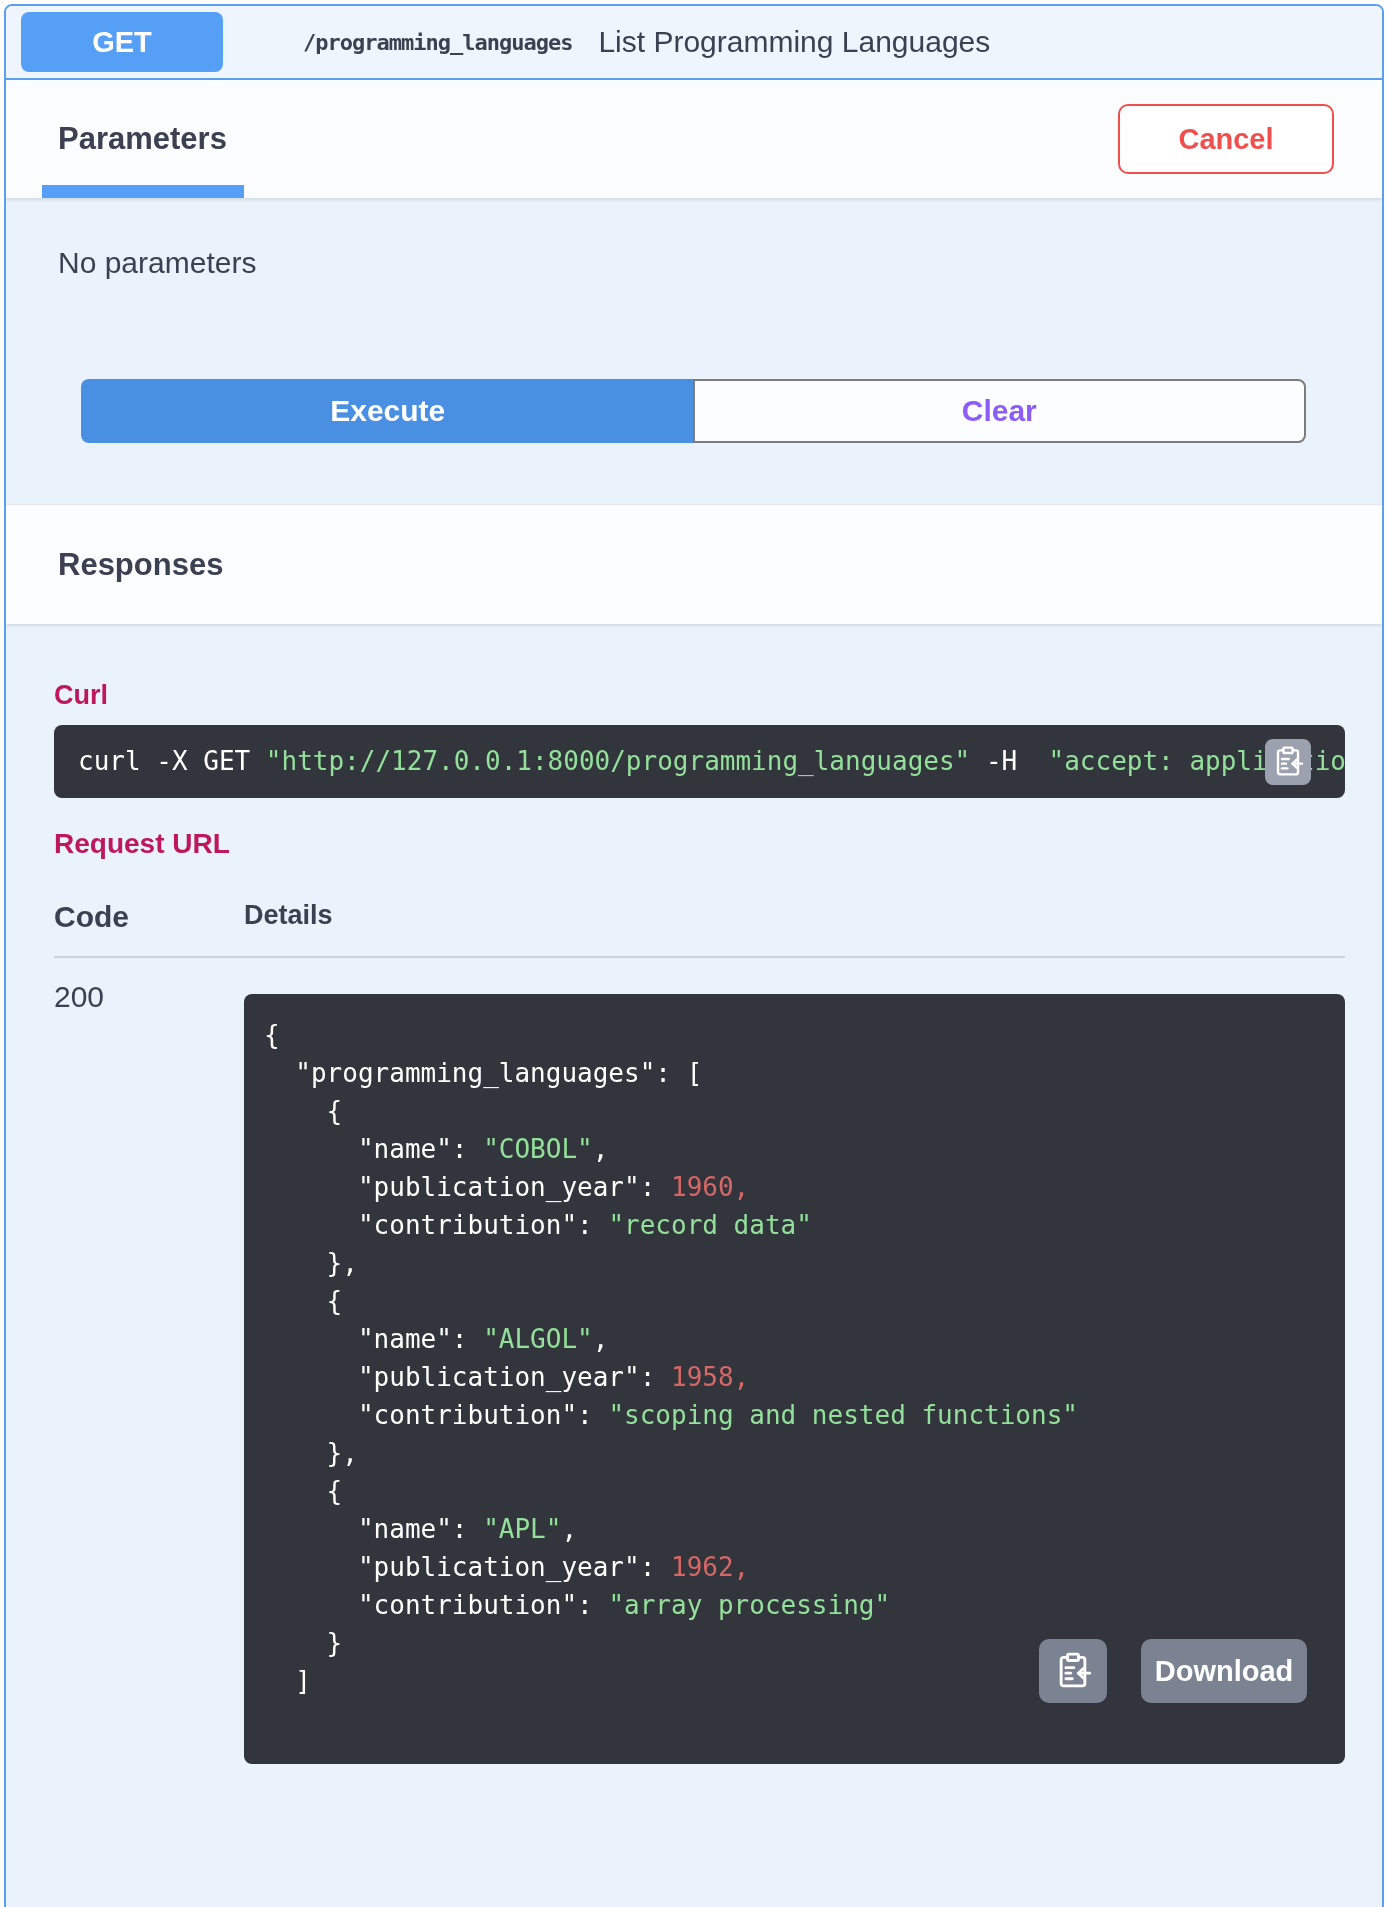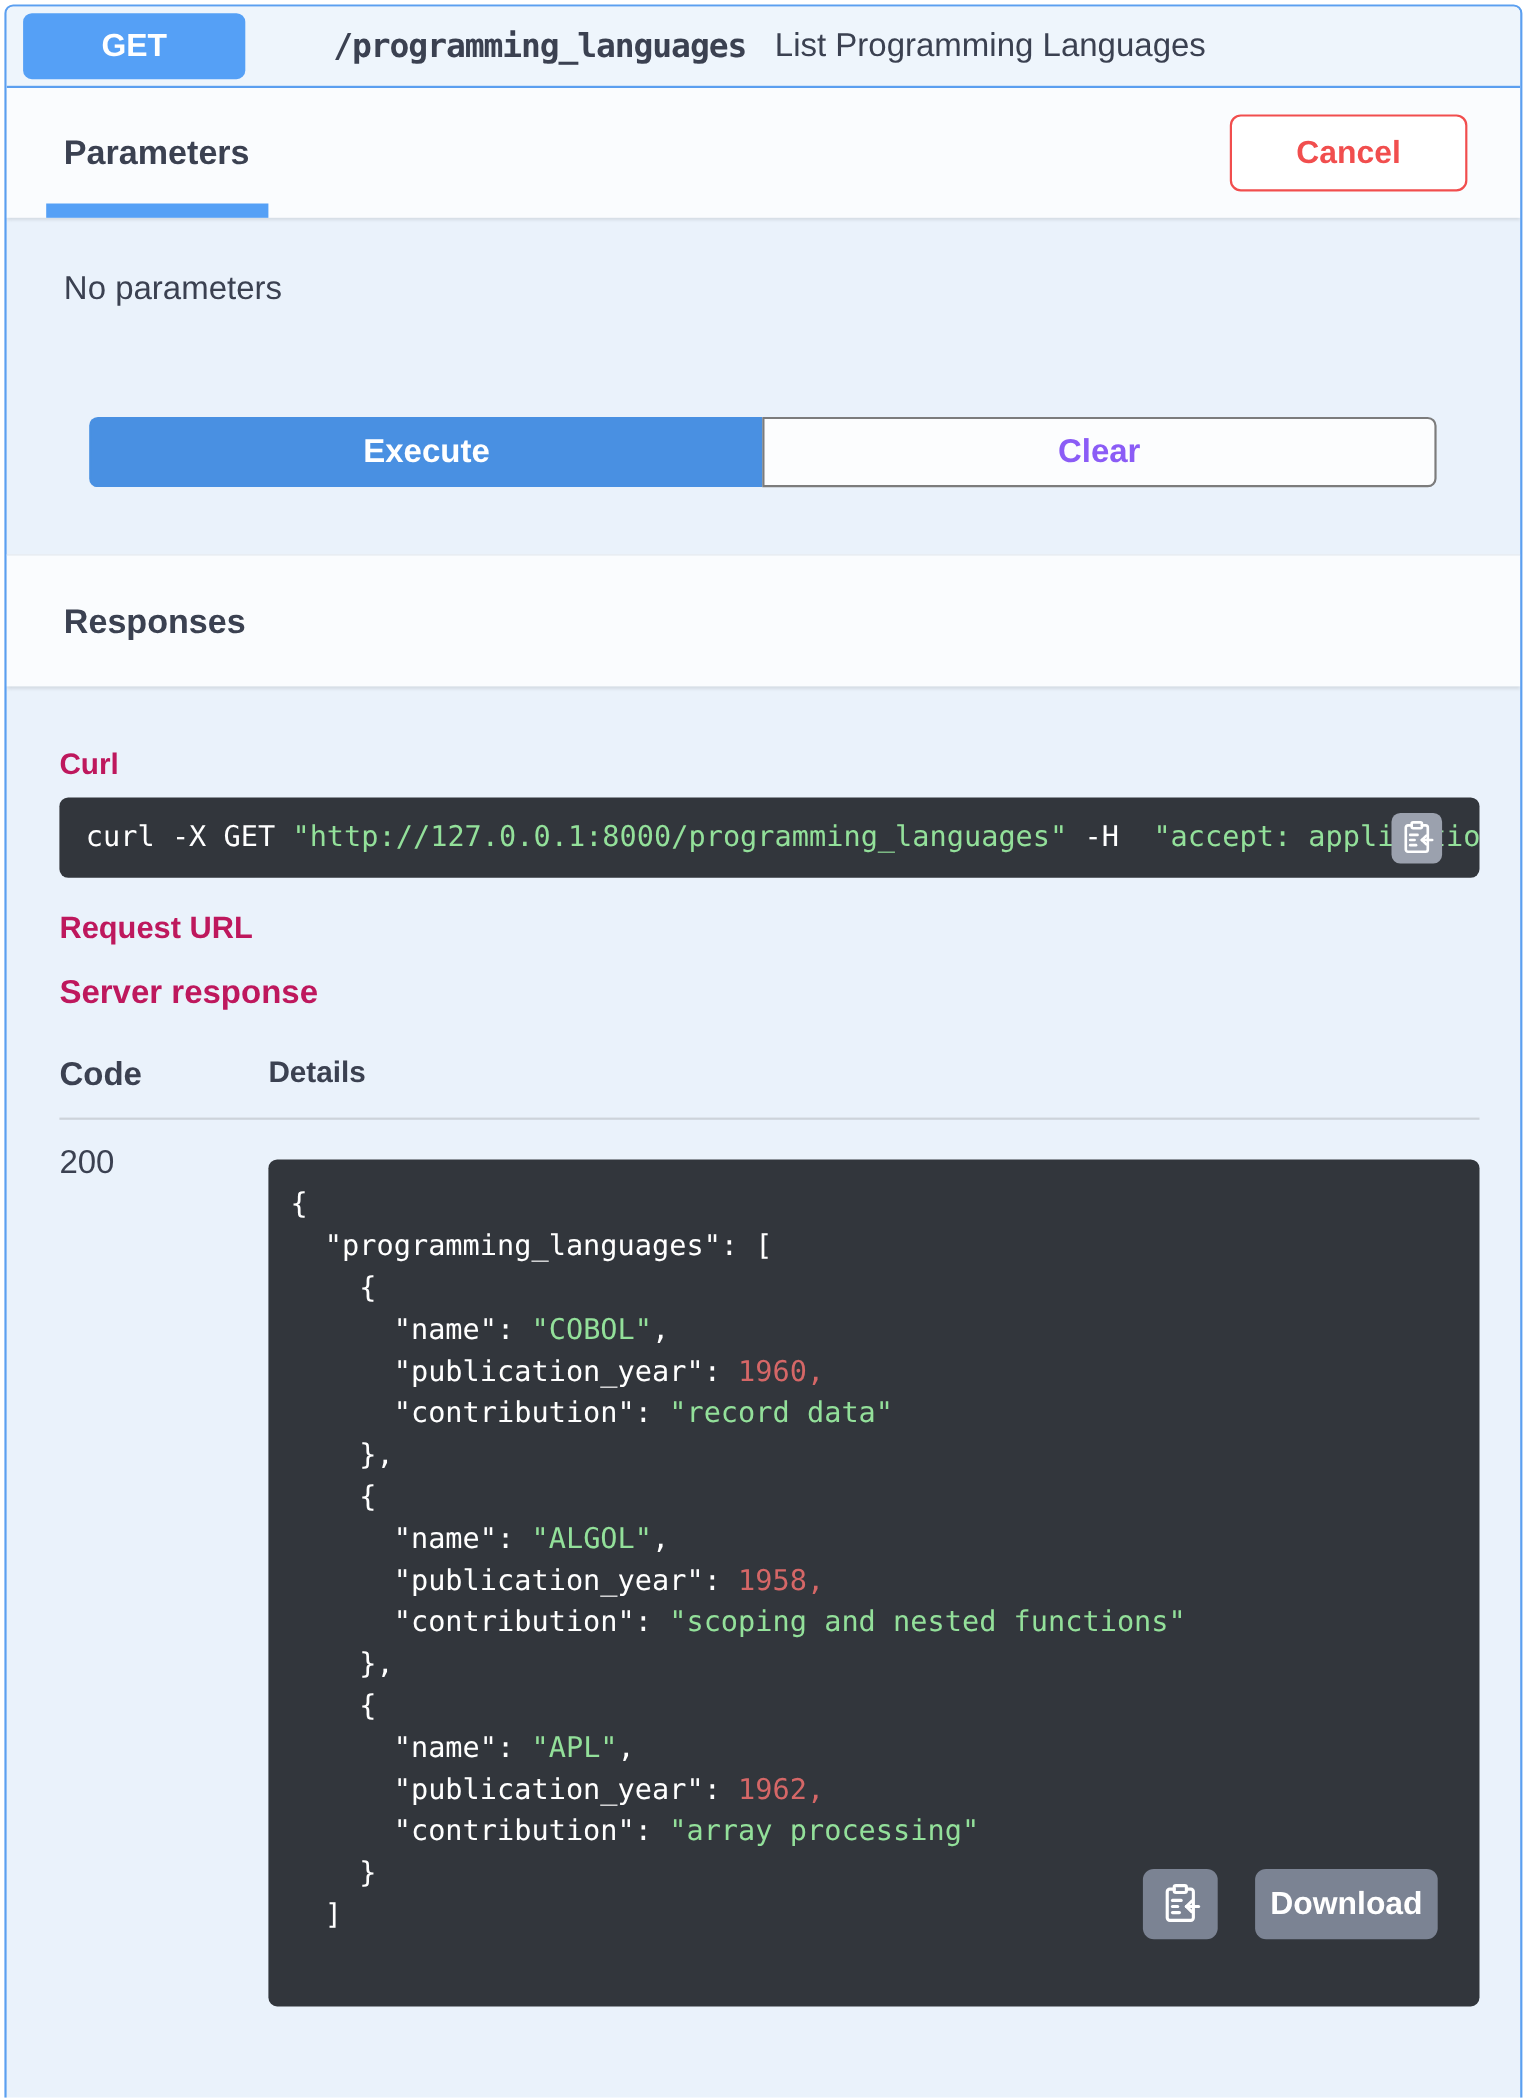--- a/index.html
+++ b/index.html
@@ -17,21 +17,21 @@
     display:flex; align-items:center; height:74px; padding:0 10px 0 15px;
     background:#eef5fc; border-bottom:2px solid #5b9ff0; cursor:pointer;
   }
   .method-badge {
     width:202px; height:60px; border-radius:8px; background:#55a0f6;
     color:#fff; font-weight:bold; font-size:29px;
     display:flex; align-items:center; justify-content:center;
   }
   .path {
     margin-left:80px; font-family:"DejaVu Sans Mono", monospace;
-    font-weight:bold; font-size:30px; color:#3b4151; letter-spacing:-1px;
+    font-weight:bold; font-size:22px; color:#3b4151; letter-spacing:-1px;
   }
   .desc { margin-left:26px; font-size:30px; color:#3b4151; }
   
   .section-header {
     position:relative; background:#fafcfe;
     display:flex; align-items:center; justify-content:space-between;
     padding:0 48px 0 52px; box-shadow:0 2px 3px rgba(0,0,0,.10);
   }
   .params-header { height:118px; }
   .responses-header { height:120px; margin-top:61px; border-top:1px solid #e2e7ed; }
@@ -146,21 +146,20 @@
               <path d="M22.5 14h-7"></path>
                 <path d="M15.5 14l3-3"></path>
                 <path d="M15.5 14l3 3"></path>
             </svg>
           </span>
         </button>
       </div>
 
       <div class="mini-label url-label">Request URL</div>
 
-      <div class="mini-label server-label">Server response</div>
 
       <div class="table-head">
         <div class="col-code code-head">Code</div>
         <div class="details-head">Details</div>
       </div>
       <div class="table-divider"></div>
 
       <div class="table-row">
         <div class="col-code status-code">200</div>
         <div class="details-cell">

